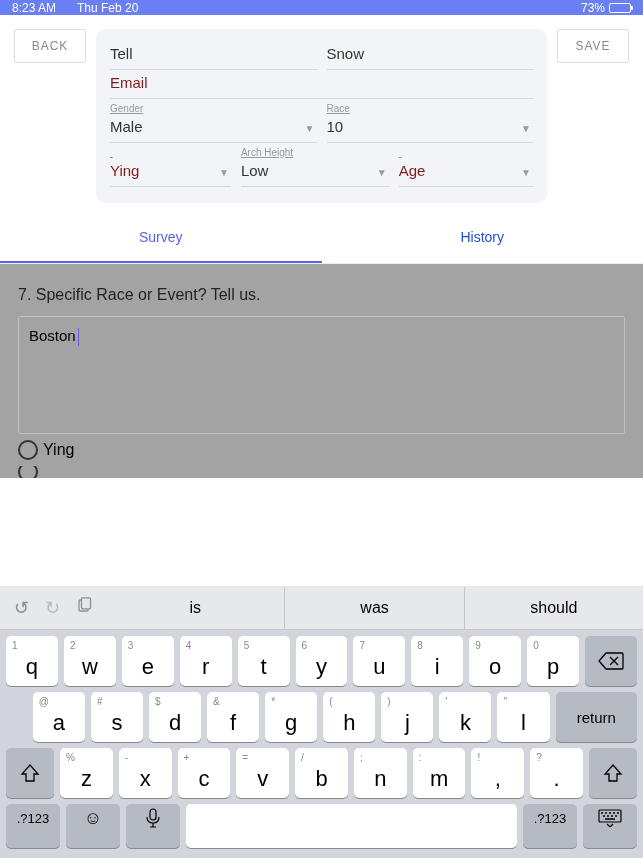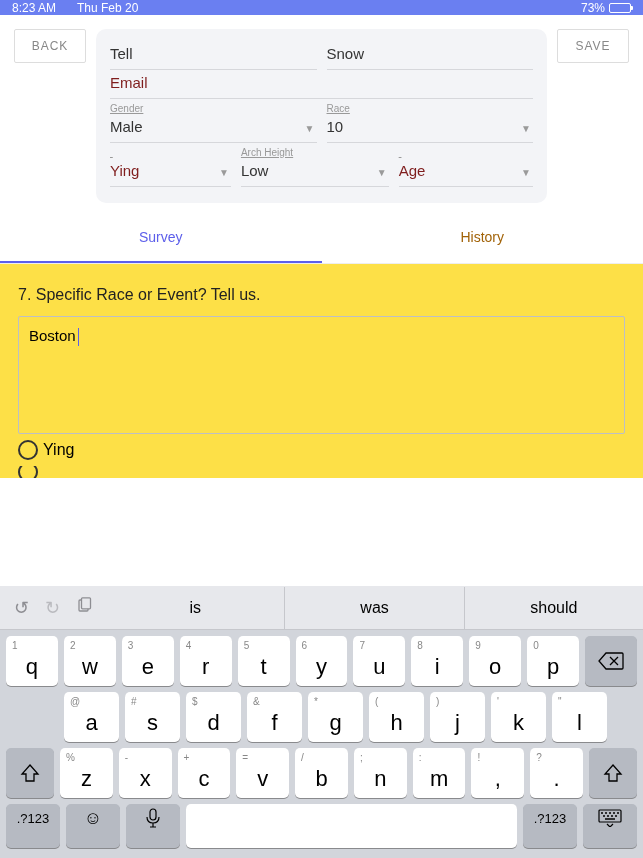--- a/index.html
+++ b/index.html
@@ -22,25 +22,25 @@
 
 .row { display:flex; gap:10px; }
 .field { flex:1; position:relative; border-bottom:1px solid #d6d7db; padding:4px 0 6px; }
 .field-lbl { font-size:10px; color:#999; margin-bottom:4px; display:block; min-height:10px;text-decoration:underline; }
 .field-val { font-size:15px; color:#333; min-height:18px; }
 .placeholder { color:#7f1d1d; }
 .chevron { position:absolute; right:2px; bottom:8px; color:#9a9a9a; font-size:10px; }
 
 
 .tabs { display:flex; margin-top:10px; border-bottom:1px solid #eee; }
-.tab { flex:1; text-align:center; padding:16px 0; font-size:14px; color:#a16207; cursor:pointer; }
+.tab { flex:1; text-align:center; padding:16px 0; font-size:14px; color:#1d4ed8; cursor:pointer; }
 .tab.active { color:#5d5fea; border-bottom:2px solid #5d5fea; }
 
 
-.content { padding:22px 18px 0; background:#fde047; }
+.content { padding:22px 18px 0; background:#a3a3a3; }
 .qtext { font-size:16px; color:#222; margin-bottom:12px; }
 .answer-box { width:100%; height:118px; border:1px solid #bdbfc5; border-radius:2px; padding:10px; font-size:15px; position:relative; }
 .answer-text { display:inline; }
 .cursor { display:inline-block; width:1px; height:18px; background:#5d5fea; vertical-align:middle; margin-left:2px; }
 .radio-row { display:flex; align-items:center; gap:5px; padding:6px 0; cursor:pointer; }
 .radio-circle { width:20px; height:20px; border:2px solid #333; border-radius:50%; }
 
 
 .keyboard { position:absolute; left:0; right:0; bottom:0; height:272px; background:#d2d5db; }
 .kb-top { height:44px; background:#e7e8ec; border-bottom:1px solid #c6c7cc; display:flex; align-items:center; }
@@ -243,20 +243,21 @@
           <span class="main">j</span>
         </div>
         <div class="key key-std">
           <span class="sec">'</span>
           <span class="main">k</span>
         </div>
         <div class="key key-std">
           <span class="sec">"</span>
           <span class="main">l</span>
         </div>
+        <div class="key key-return key-dark">return</div>
       </div>
     <div class="kb-row" id="kb-row3">
         <div class="key key-shift key-dark" style="align-items: center; padding-bottom: 0px;">
           <svg width="20" height="20" viewBox="0 0 20 20">
             <path d="M10 2 L18 11 L14 11 L14 18 L6 18 L6 11 L2 11 Z" fill="none" stroke="#000" stroke-width="1.3"></path>
           </svg>
         </div>
         <div class="key key-std">
           <span class="sec">%</span>
           <span class="main">z</span>

